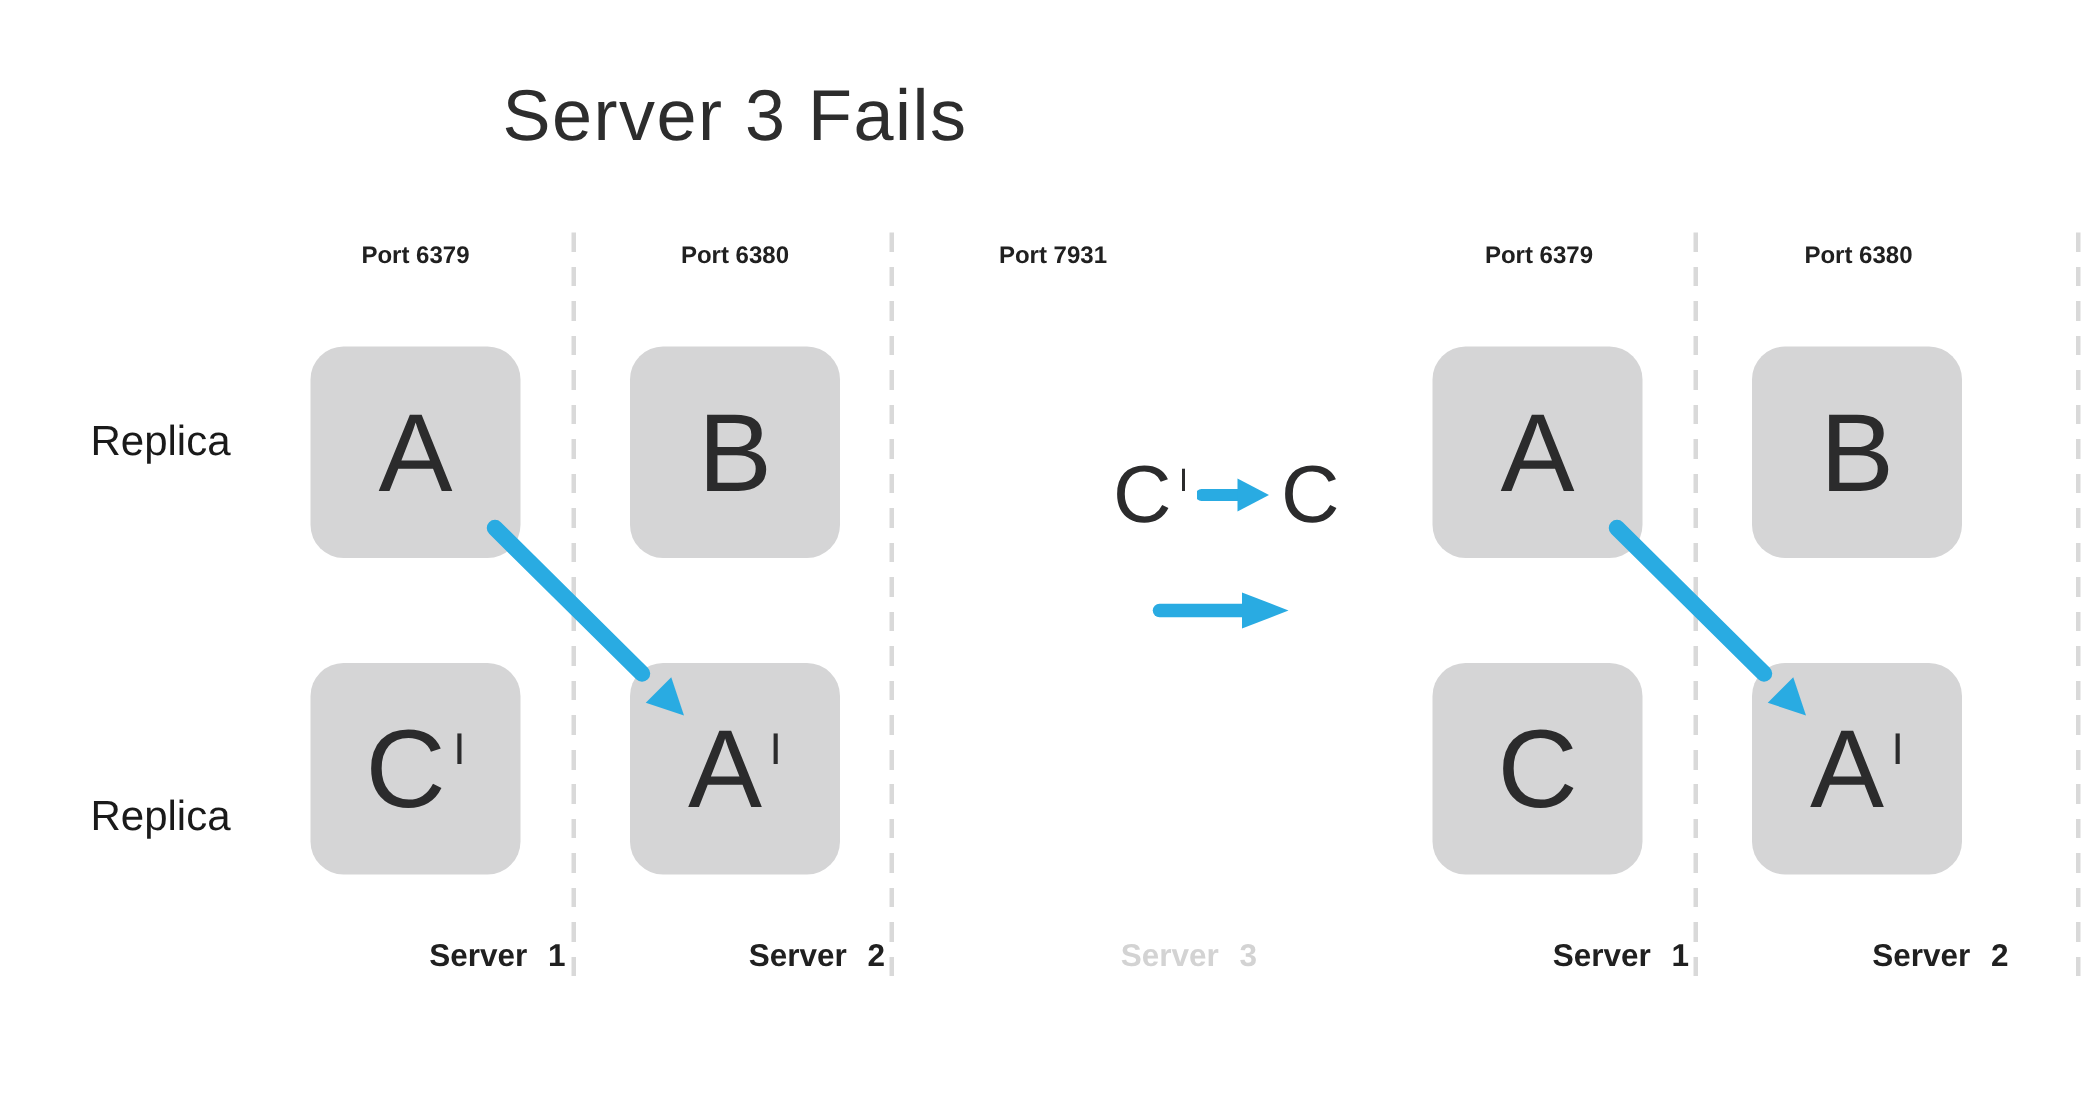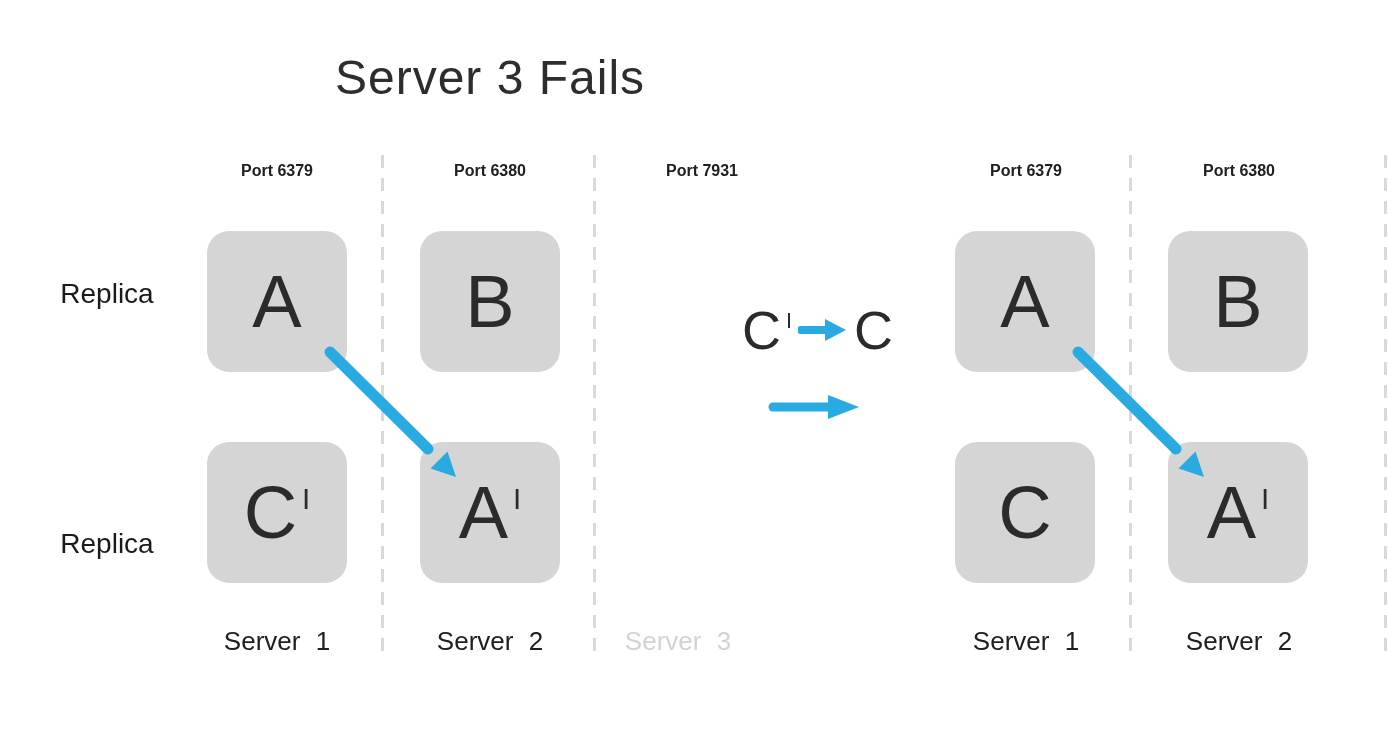--- a/index.html
+++ b/index.html
@@ -19,22 +19,22 @@
   }
   .title{
     position:absolute;left:190px;top:50px;width:600px;text-align:center;
     font-size:48px;font-weight:400;color:var(--heading);letter-spacing:1px;
   }
   .port{
     position:absolute;top:162px;width:180px;text-align:center;
     font-size:16px;font-weight:700;color:var(--label);
   }
   .server{
-    position:absolute;top:626px;width:200px;text-align:center;
-    font-size:26px;font-weight:400;color:var(--label);word-spacing:8px;
+    position:absolute;top:626px;width:200px;text-align:right;
+    font-size:21px;font-weight:700;color:var(--label);word-spacing:8px;
   }
   .server.muted{color:var(--muted);}
   .rowlabel{
     position:absolute;left:27px;width:160px;text-align:center;
     font-size:28px;font-weight:500;color:var(--row_label);
   }
   .divider{
     position:absolute;top:155px;width:3px;height:502px;
     background:repeating-linear-gradient(to bottom,var(--divider) 0 13px,transparent 13px 23px);
   }
@@ -121,18 +121,18 @@
     <span class="glyph">C</span>
   </div>
 
   <svg class="abs" style="left:768px;top:392px;" width="95" height="30">
     <line class="arrow-shaft" x1="5" y1="15" x2="62" y2="15" stroke-width="9"></line>
     <polygon class="arrow-head" points="91,15 60,3 60,27"></polygon>
   </svg>
 
   <div class="server" style="left:177px;">Server 1</div>
   <div class="server" style="left:390px;">Server 2</div>
-  <div class="server muted" style="left:578px;">Server 3</div>
+  <div class="server muted" style="left:638px;">Server 3</div>
 
   <div class="server" style="left:926px;">Server 1</div>
   <div class="server" style="left:1139px;">Server 2</div>
 
 </div>
 
 </body></html>

